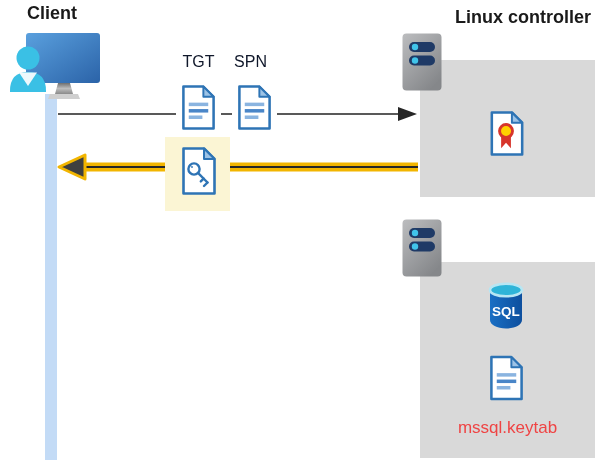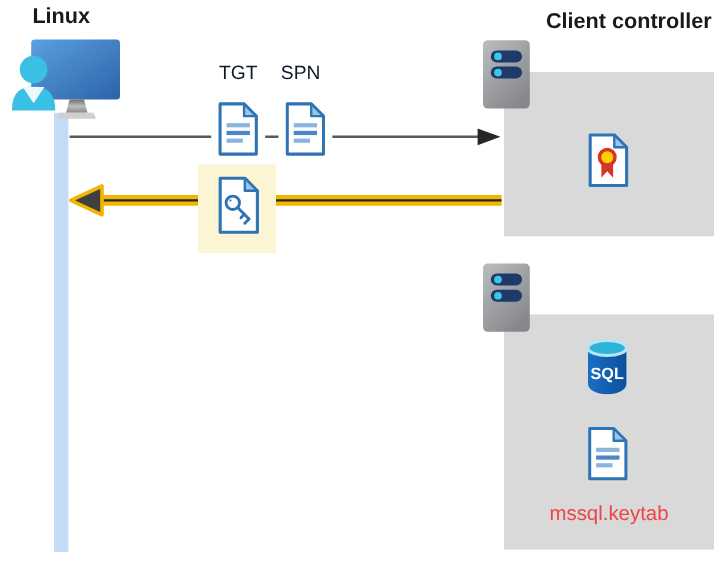--- a/index.html
+++ b/index.html
@@ -35,21 +35,21 @@
       <polygon points="398,107 417,114 398,121" fill="#262626"></polygon>
     </g>
 
     <g>
       <line x1="418" y1="167" x2="74" y2="167" stroke="#f2b500" stroke-width="9"></line>
       <line x1="418" y1="167" x2="74" y2="167" stroke="#262626" stroke-width="2"></line>
       <polygon points="59,167 85,155 85,179" fill="#3f3f3f" stroke="#f2b500" stroke-width="3" stroke-linejoin="round"></polygon>
     </g>
   </svg>
 
-  <div class="abs title z3" style="left:27px;top:2px;">Linux</div>
+  <div class="abs title z3" style="left:27px;top:2px;">Client</div>
 
   <svg class="abs z3" style="left:6px;top:28px;" width="100" height="75" viewBox="0 0 100 75">
     <defs>
       <linearGradient id="mongrad" x1="0" y1="0" x2="1" y2="1">
         <stop offset="0" stop-color="#5aa0de"></stop>
           <stop offset="1" stop-color="#2b63a8"></stop>
       </linearGradient>
       <linearGradient id="standgrad" x1="0" y1="0" x2="0" y2="1">
         <stop offset="0" stop-color="#6f6f6f"></stop>
           <stop offset="0.5" stop-color="#bdbdbd"></stop>
@@ -114,21 +114,21 @@
           <stop offset="1" stop-color="#85878a"></stop>
       </linearGradient>
     </defs>
     <rect x="0.5" y="0.5" width="39" height="57" rx="4" fill="url(#srvgrad)"></rect>
     <rect x="7" y="9" width="26" height="10" rx="5" fill="#1f3a66"></rect>
     <circle cx="13" cy="14" r="3.2" fill="#41c4ea"></circle>
     <rect x="7" y="22.5" width="26" height="10" rx="5" fill="#1f3a66"></rect>
     <circle cx="13" cy="27.5" r="3.2" fill="#41c4ea"></circle>
   </svg>
 
-  <div class="abs title z3" style="left:455px;top:6px;width:140px;">Client controller</div>
+  <div class="abs title z3" style="left:455px;top:6px;width:140px;">Linux controller</div>
 
   <svg class="abs z3" style="left:488px;top:110px;" width="38" height="47" viewBox="0 0 38 48">
     <path d="M3.5 2.5 H24 L34.5 13 V45.5 H3.5 Z" fill="#ffffff" stroke="#2e74b5" stroke-width="2.6" stroke-linejoin="round"></path>
     <path d="M24 2.5 V13 H34.5 Z" fill="#9dc3e6" stroke="#2e74b5" stroke-width="2" stroke-linejoin="round"></path>
     <path d="M13 26 L13 39 L18 33.5 L23 39 L23 26 Z" fill="#d7352b"></path>
     <circle cx="18" cy="21.5" r="6.6" fill="#ffd100" stroke="#d7352b" stroke-width="3"></circle>
   </svg>
 
   <div class="abs panel z0" style="left:420px;top:262px;width:175px;height:196px;"></div>
 

